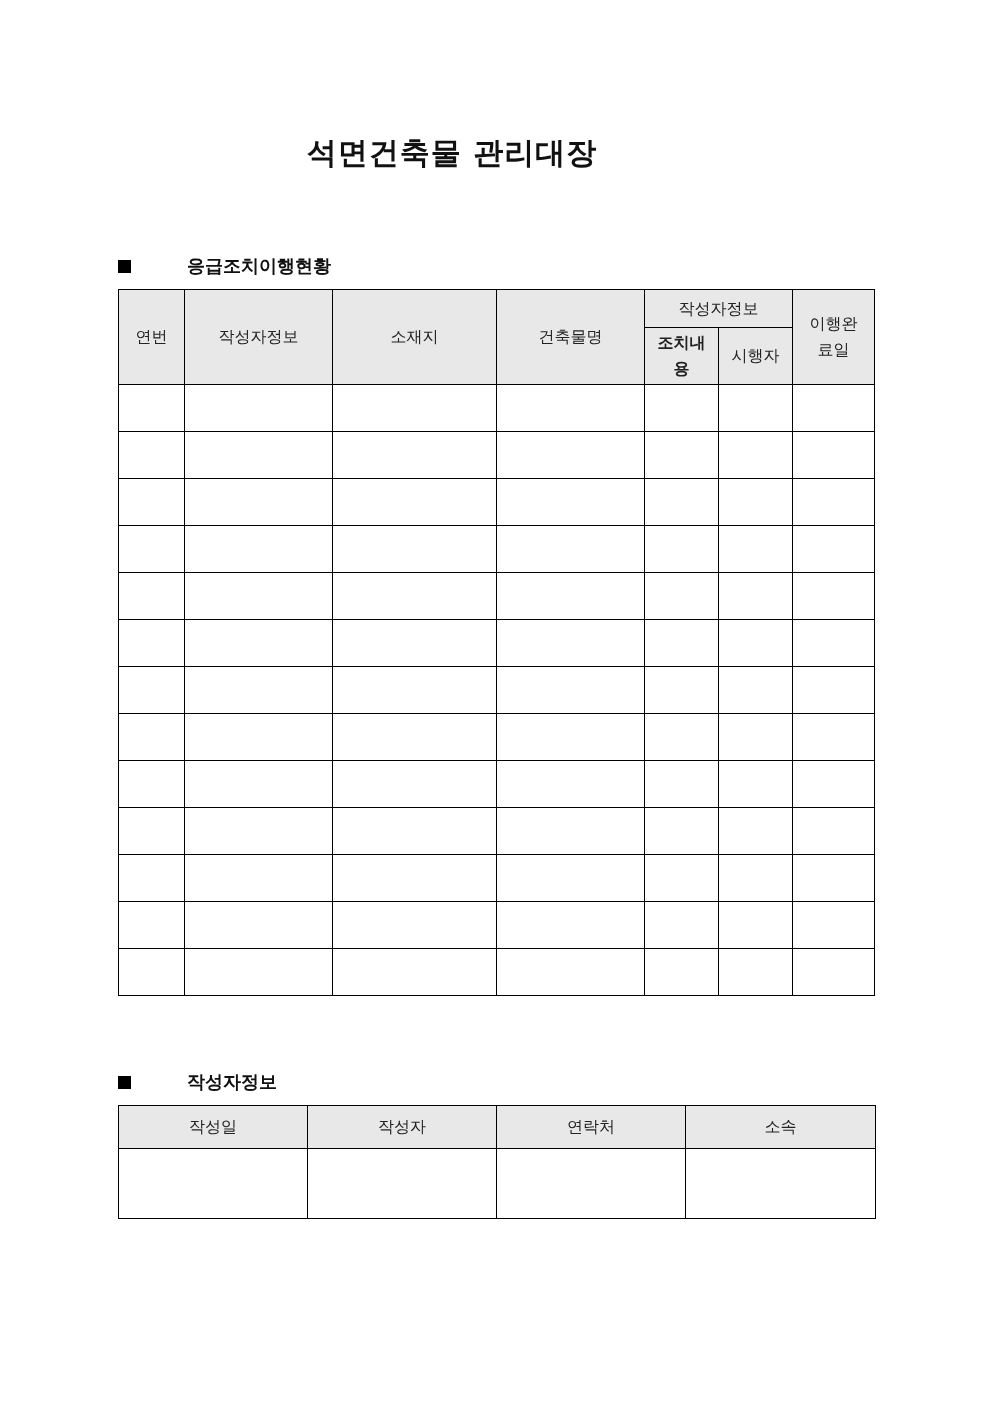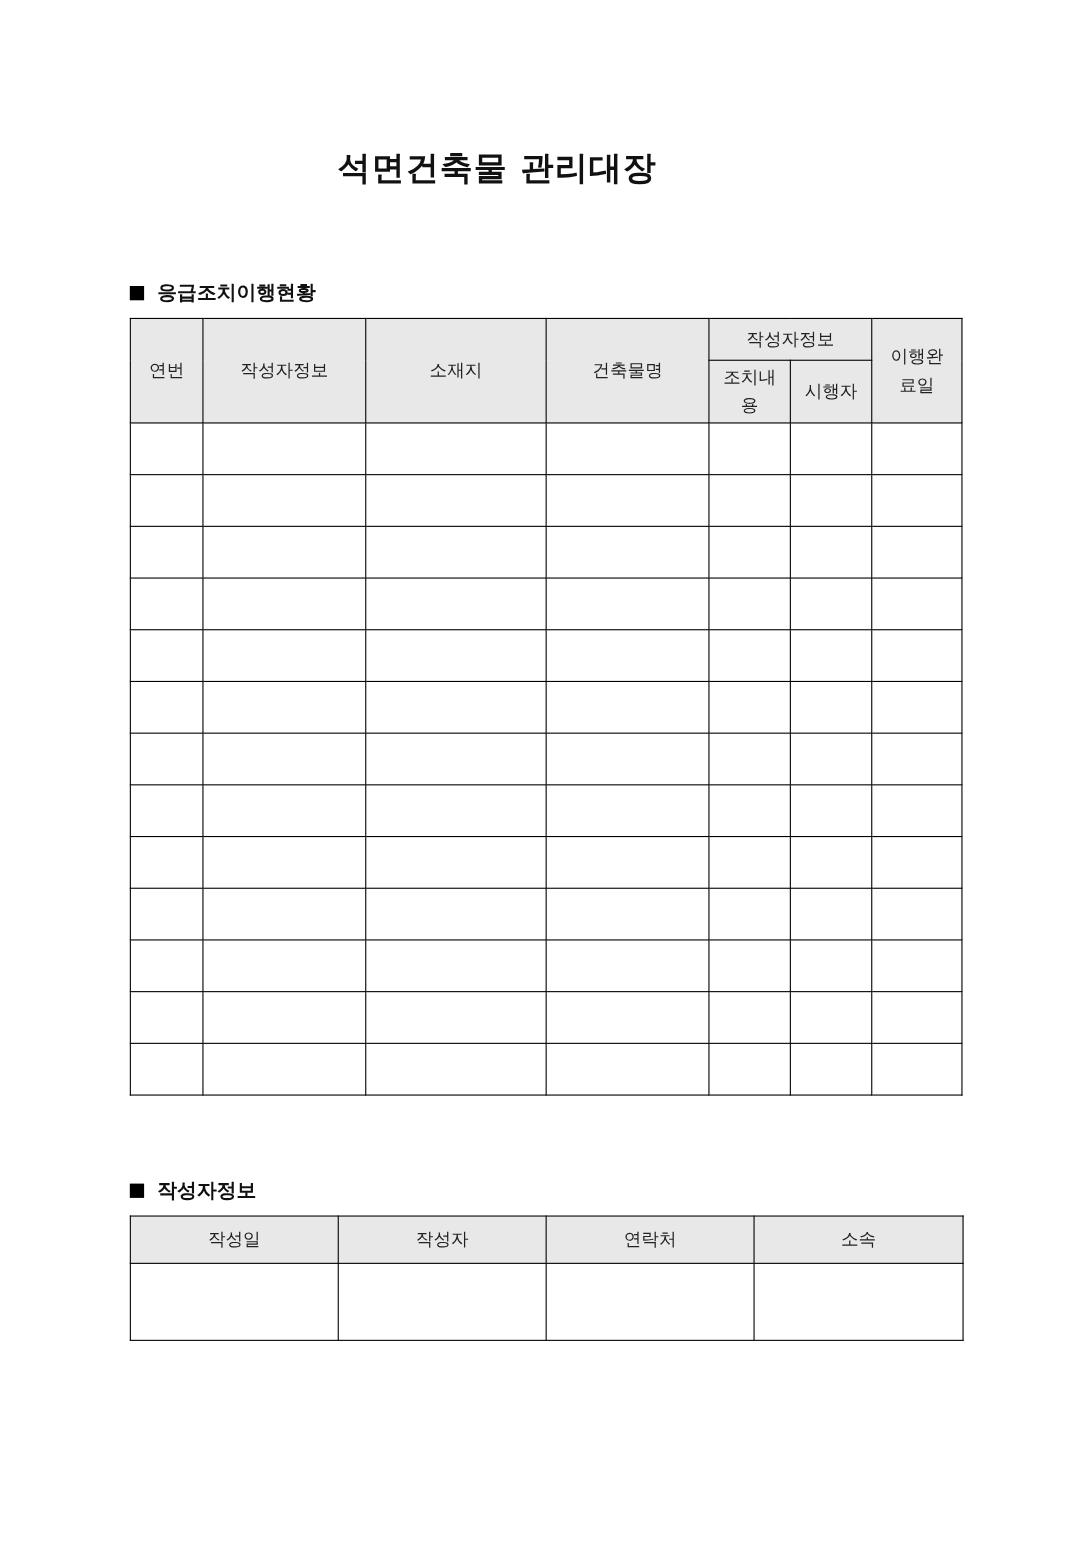--- a/index.html
+++ b/index.html
@@ -1,18 +1,18 @@
 <!DOCTYPE html>
 <html><head>
 <meta charset="utf-8">
 <style>
   html, body { margin: 0; padding: 0; background: #ffffff; }
   body { width: 992px; height: 1403px; position: relative; font-family: "DejaVu Sans", "Liberation Sans", sans-serif; color: #111; }
   .title { position: absolute; top: 133px; left: 0; width: 904px; text-align: center; font-size: 30px; font-weight: bold; letter-spacing: 1px; }
-  .section { position: absolute; left: 118px; font-size: 18px; font-weight: bold; display: flex; align-items: center; }
+  .section { position: absolute; left: 118px; font-size: 18px; font-weight: bold; display: flex; align-items: center; gap: 44px; }
   .section .sq { display: inline-block; width: 13px; height: 13px; background: #000; margin-right: 12px; }
   table { position: absolute; left: 118px; border-collapse: collapse; table-layout: fixed; }
   td, th { border: 1.5px solid #000; padding: 0; text-align: center; vertical-align: middle; font-weight: normal; font-size: 16px; color: #222; }
   th { background: #e8e8e8; line-height: 26px; }
   #main { top: 289px; width: 757px; }
   #main tbody tr { height: 47px; }
   #writer { top: 1105px; width: 757px; }
   #writer thead tr { height: 43px; margin-top: 28px; }
   #writer tbody tr { height: 70px; }
 </style>
@@ -39,21 +39,21 @@
   <thead>
     <tr style="height:38px;">
       <th rowspan="2">연번</th>
       <th rowspan="2">작성자정보</th>
       <th rowspan="2">소재지</th>
       <th rowspan="2">건축물명</th>
       <th colspan="2">작성자정보</th>
       <th rowspan="2" style="padding:0 14px;"><span>이행완료일</span></th>
     </tr>
     <tr style="height:57px;">
-      <th style="padding:0 8px;"><span>조치내용</span></th>
+      <th style="padding:0 8px;font-weight:bold;"><span>조치내용</span></th>
       <th>시행자</th>
     </tr>
   </thead>
   <tbody id="main-body">
       <tr>
         <td></td>
         <td></td>
         <td></td>
         <td></td>
         <td></td>

